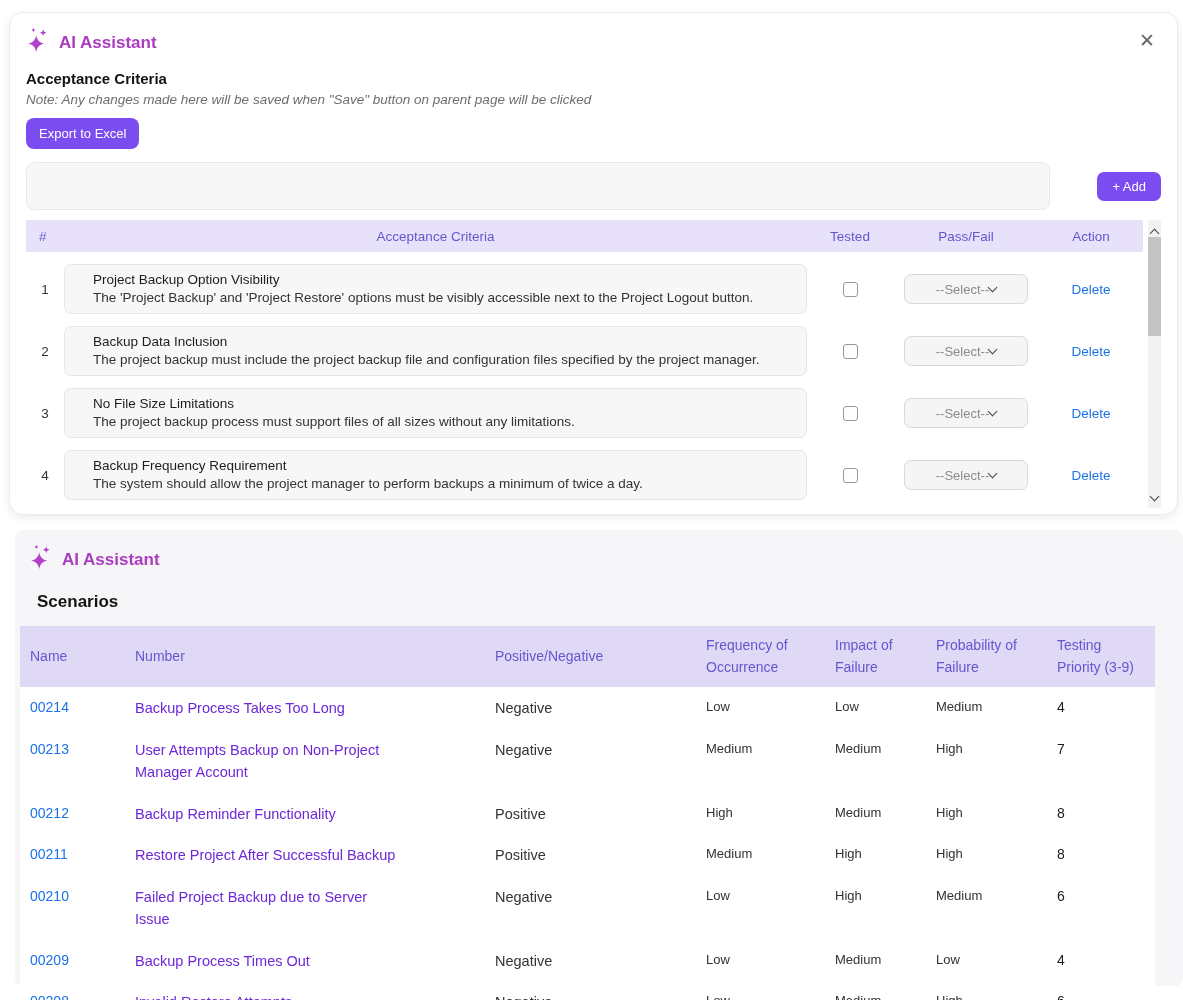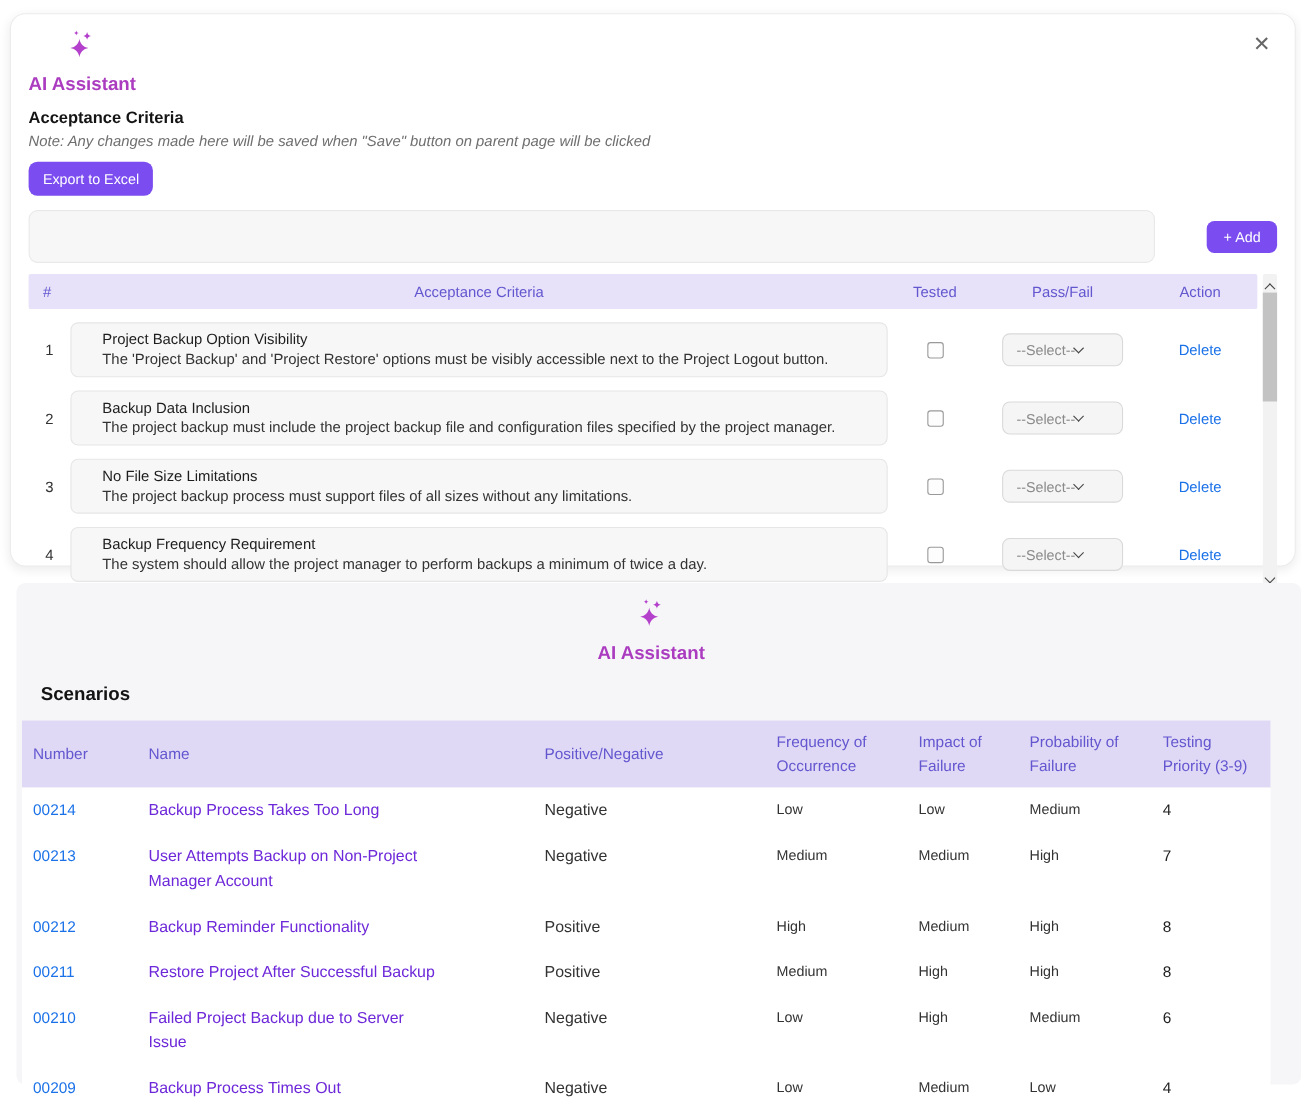--- a/index.html
+++ b/index.html
@@ -4,21 +4,21 @@
 <style>
   * { margin:0; padding:0; box-sizing:border-box; }
   html,body { width:1183px; height:1000px; background:#ffffff; overflow:hidden;
     font-family:"Liberation Sans","DejaVu Sans",sans-serif; color:#222; }
 
   
   .card-top { position:absolute; left:9px; top:12px; width:1169px; height:503px;
     background:#fff; border:1px solid #ececec; border-radius:14px;
     box-shadow:0 3px 10px rgba(0,0,0,.08); padding:14px 16px 0 16px; }
   .card-header { display:flex; justify-content:space-between; align-items:flex-start; margin-bottom:12px; }
-  .brand { display:flex; align-items:center; gap:8px;flex-direction:column; }
+  .brand { display:flex; align-items:center; gap:8px; }
   .brand-text { color:#ab3cc0; font-size:17px; font-weight:700; }
   .close { font-size:19px; color:#666; cursor:pointer; line-height:1; margin:4px 6px 0 0; }
   .section-heading { font-size:15px; font-weight:700; color:#141414; margin-bottom:5px; }
   .note { font-size:13.5px; font-style:italic; color:#6e6e6e; margin-bottom:11px; }
   .btn-purple { display:inline-block; background:#7b4cf0; color:#fff; font-size:13px;
     border:none; border-radius:8px; padding:8px 13px; cursor:pointer;
     font-family:inherit; }
   .input-row { display:flex; align-items:center; margin-top:13px; }
   .ac-input { flex:1; height:48px; background:#f7f7f7; border:1px solid #e9e9e9; border-radius:8px; }
   .btn-add { margin-left:47px; padding:7px 15px; border-radius:7px; }
@@ -29,22 +29,22 @@
   .ac-head { background:#e7e2f9; height:32px; border-radius:2px; }
   .ac-head > div { color:#6357d0; font-size:13.5px; text-align:center; }
   .ac-head .h-num { text-align:left; padding-left:13px; }
   .ac-row { margin-top:12px; }
   .c-num { text-align:center; font-size:13.5px; color:#333; }
   .c-box { background:#f7f7f7; border:1px solid #e6e6e6; border-radius:7px; padding:7px 12px 8px 28px; }
   .c-title { font-size:13.5px; color:#1d1d1d; margin-bottom:3px; }
   .c-desc { font-size:13.5px; color:#333; }
   .c-center { display:flex; justify-content:center; }
   .checkbox { width:15px; height:15px; border:1.5px solid #999; border-radius:3px; background:#fdfdfd; cursor:pointer; }
-  .select { width:110px; height:30px; background:#f5f5f5; border:1px solid #d9d9d9; border-radius:7px;
-    display:flex; align-items:center; justify-content:flex-start; padding:0 12px; cursor:pointer; }
+  .select { width:124px; height:30px; background:#f5f5f5; border:1px solid #d9d9d9; border-radius:7px;
+    display:flex; align-items:center; justify-content:center; padding:0 12px; cursor:pointer; }
   .select span { font-size:13px; color:#8b8b8b; }
   .chev { width:7px; height:7px; border-right:1.7px solid #444; border-bottom:1.7px solid #444;
     transform:rotate(45deg); margin-top:-3px; }
   .chev-up { transform:rotate(-135deg); margin-top:4px; }
   .delete-link { color:#1b72e8; font-size:13.5px; cursor:pointer; }
 
   .ac-scrollbar { width:13px; margin-left:5px; background:#f2f2f2; border-radius:2px; position:relative; height:288px; }
   .sb-arrow { position:absolute; left:3px; }
   .sb-arrow.up { top:6px; }
   .sb-arrow.down { bottom:8px; }
@@ -203,22 +203,22 @@
         <path d="M7.4 0.8 C7.65 2.1 8.3 2.75 9.6 3 C8.3 3.25 7.65 3.9 7.4 5.2 C7.15 3.9 6.5 3.25 5.2 3 C6.5 2.75 7.15 2.1 7.4 0.8 Z" fill="#b341cb"></path>
       </svg>
     </span>
     <span class="brand-text">AI Assistant</span>
   </div>
 
   <div class="sc-heading">Scenarios</div>
 
   <div>
     <div class="sc-grid sc-head">
+      <div>Name</div>
       <div>Number</div>
-      <div>Name</div>
       <div>Positive/Negative</div>
       <div>Frequency of Occurrence</div>
       <div>Impact of Failure</div>
       <div>Probability of Failure</div>
       <div>Testing Priority (3-9)</div>
     </div>
     <div class="sc-body">
 
         <div class="sc-grid sc-row">
           <div class="cell-number">00214</div>

